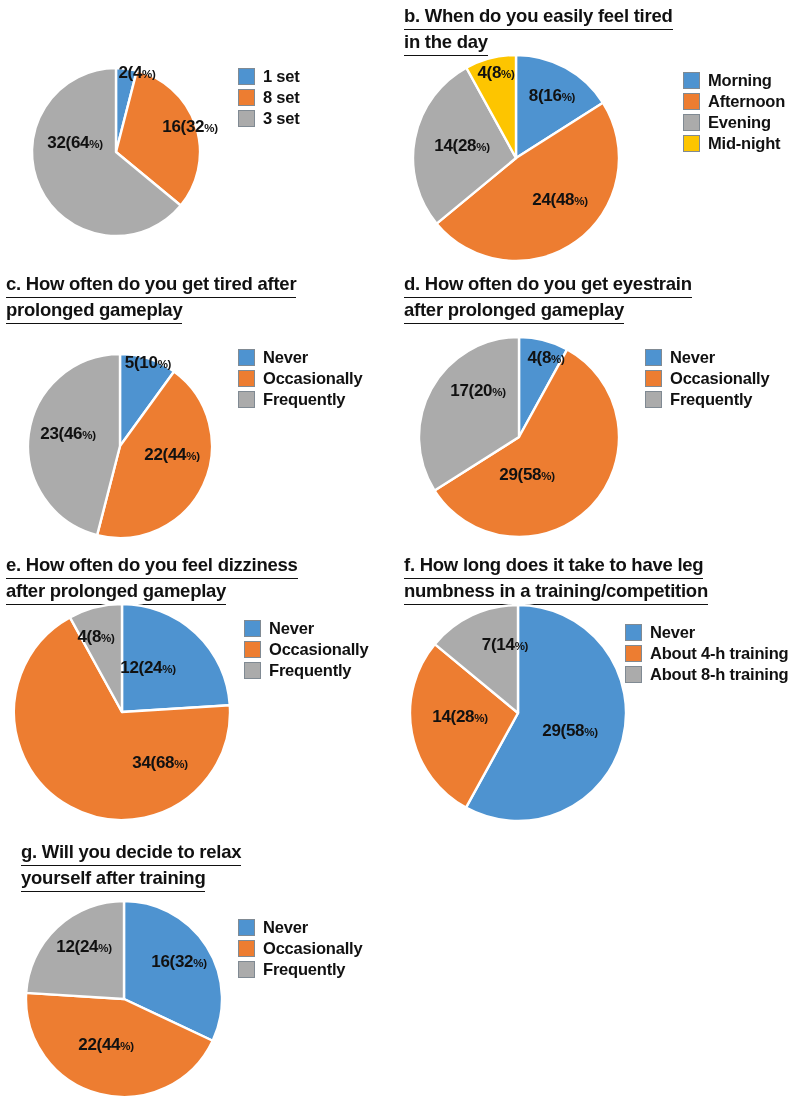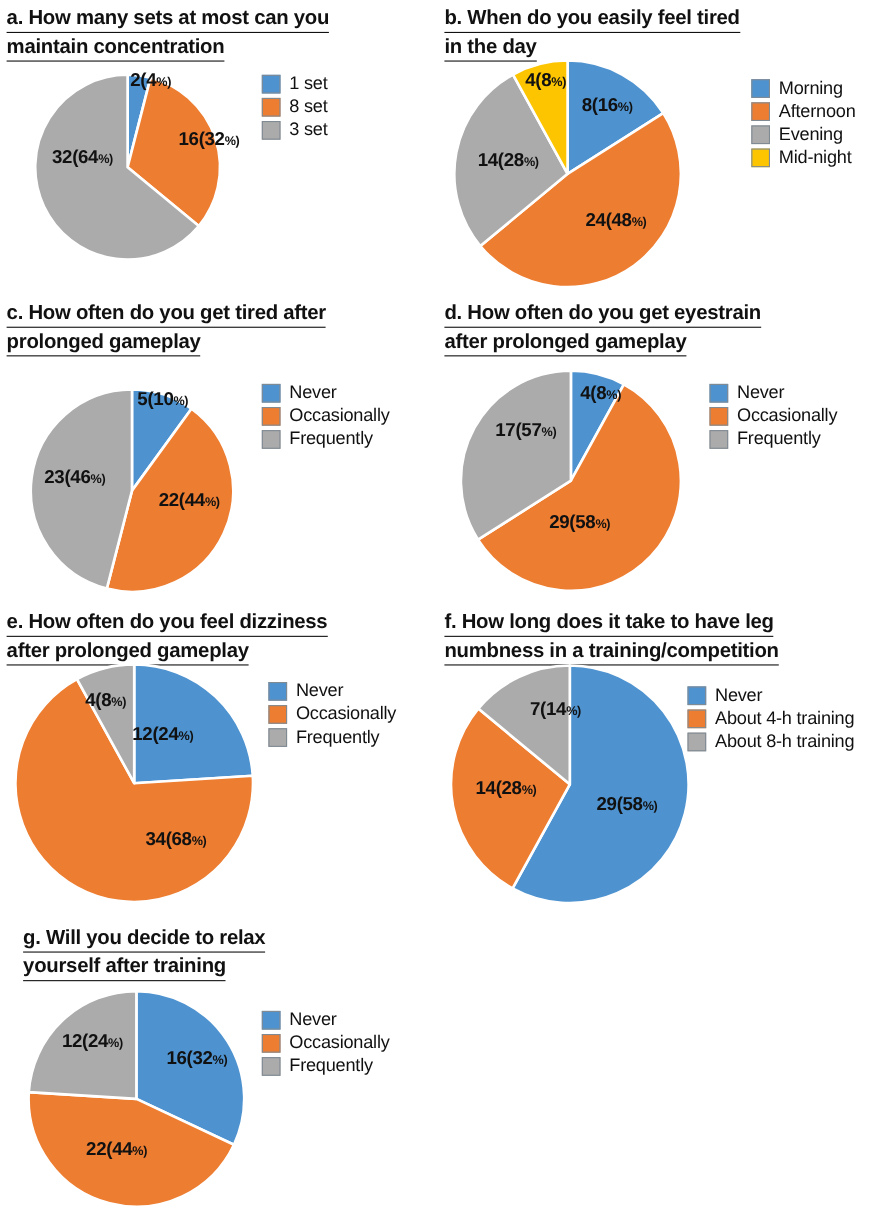--- a/index.html
+++ b/index.html
@@ -43,45 +43,41 @@
   }
   .legend-swatch{
     width:17px;height:17px;
     border:1px solid #808a93;
     box-sizing:border-box;
     margin-right:8px;
     flex:0 0 auto;
   }
   .legend-label{
     font-size:16.5px;
-    font-weight:400;
+    font-weight:700;
     letter-spacing:-0.2px;
     color:#111;
     line-height:1;
   }
   .slice-label{
     position:absolute;
     font-weight:700;
     color:#111;
     white-space:nowrap;
     transform:translate(-50%,-50%);
     letter-spacing:-0.3px;
   }
   .slice-label .n{font-size:17px;}
   .slice-label .p{font-size:17px;}
   .slice-label .pct{font-size:11.5px;}
 </style>
 </head>
 <body>
 
 <div class="grid" id="figure-root">
-    <div class="panel-title" style="position: absolute; left: 6px; top: 4px;">
-      <div><span class="tline">a. How many sets at most can you</span></div>
-      <div><span class="tline">maintain concentration</span></div>
-    </div>
     <div class="chartwrap" style="position: absolute; left: 28px; top: 64px; width: 176px; height: 176px;">
       <svg class="pie-svg" width="176" height="176" viewBox="0 0 176 176">
         <path d="M 88 88 L 88 4 A 84 84 0 0 1 108.88995052184782 6.63901446519499 Z" fill="#4e93d0" stroke="#ffffff" stroke-width="2.4" stroke-linejoin="round"></path>
         <path d="M 88 88 L 108.88995052184782 6.63901446519499 A 84 84 0 0 1 152.7231123931663 141.54361513888992 Z" fill="#ed7d31" stroke="#ffffff" stroke-width="2.4" stroke-linejoin="round"></path>
         <path d="M 88 88 L 152.7231123931663 141.54361513888992 A 84 84 0 1 1 87.99999999999999 4 Z" fill="#ababab" stroke="#ffffff" stroke-width="2.4" stroke-linejoin="round"></path>
       </svg>
     </div>
     <div class="legend" style="left: 238px; top: 68px;">
       <div class="legend-row">
         <span class="legend-swatch" style="background: rgb(78, 147, 208);"></span>
@@ -181,21 +177,21 @@
         <span class="legend-swatch" style="background: rgb(237, 125, 49);"></span>
         <span class="legend-label">Occasionally</span>
       </div>
       <div class="legend-row">
         <span class="legend-swatch" style="background: rgb(171, 171, 171);"></span>
         <span class="legend-label">Frequently</span>
       </div>
     </div>
     <div class="slice-label" style="left: 546px; top: 358px;"><span class="n">4</span><span class="p">(8</span><span class="pct">%)</span></div>
     <div class="slice-label" style="left: 527px; top: 475px;"><span class="n">29</span><span class="p">(58</span><span class="pct">%)</span></div>
-    <div class="slice-label" style="left: 478px; top: 391px;"><span class="n">17</span><span class="p">(57</span><span class="pct">%)</span></div>
+    <div class="slice-label" style="left: 478px; top: 391px;"><span class="n">17</span><span class="p">(20</span><span class="pct">%)</span></div>
     <div class="panel-title" style="position: absolute; left: 6px; top: 553px;">
       <div><span class="tline">e. How often do you feel dizziness</span></div>
       <div><span class="tline">after prolonged gameplay</span></div>
     </div>
     <div class="chartwrap" style="position: absolute; left: 10px; top: 600px; width: 224px; height: 224px;">
       <svg class="pie-svg" width="224" height="224" viewBox="0 0 224 224">
         <path d="M 112 112 L 112 4 A 108 108 0 0 1 219.78688667025332 105.21862389083414 Z" fill="#4e93d0" stroke="#ffffff" stroke-width="2.4" stroke-linejoin="round"></path>
         <path d="M 112 112 L 219.78688667025332 105.21862389083414 A 108 108 0 1 1 59.97060319701467 17.358878555262777 Z" fill="#ed7d31" stroke="#ffffff" stroke-width="2.4" stroke-linejoin="round"></path>
         <path d="M 112 112 L 59.97060319701467 17.358878555262777 A 108 108 0 0 1 111.99999999999999 4 Z" fill="#ababab" stroke="#ffffff" stroke-width="2.4" stroke-linejoin="round"></path>
       </svg>

